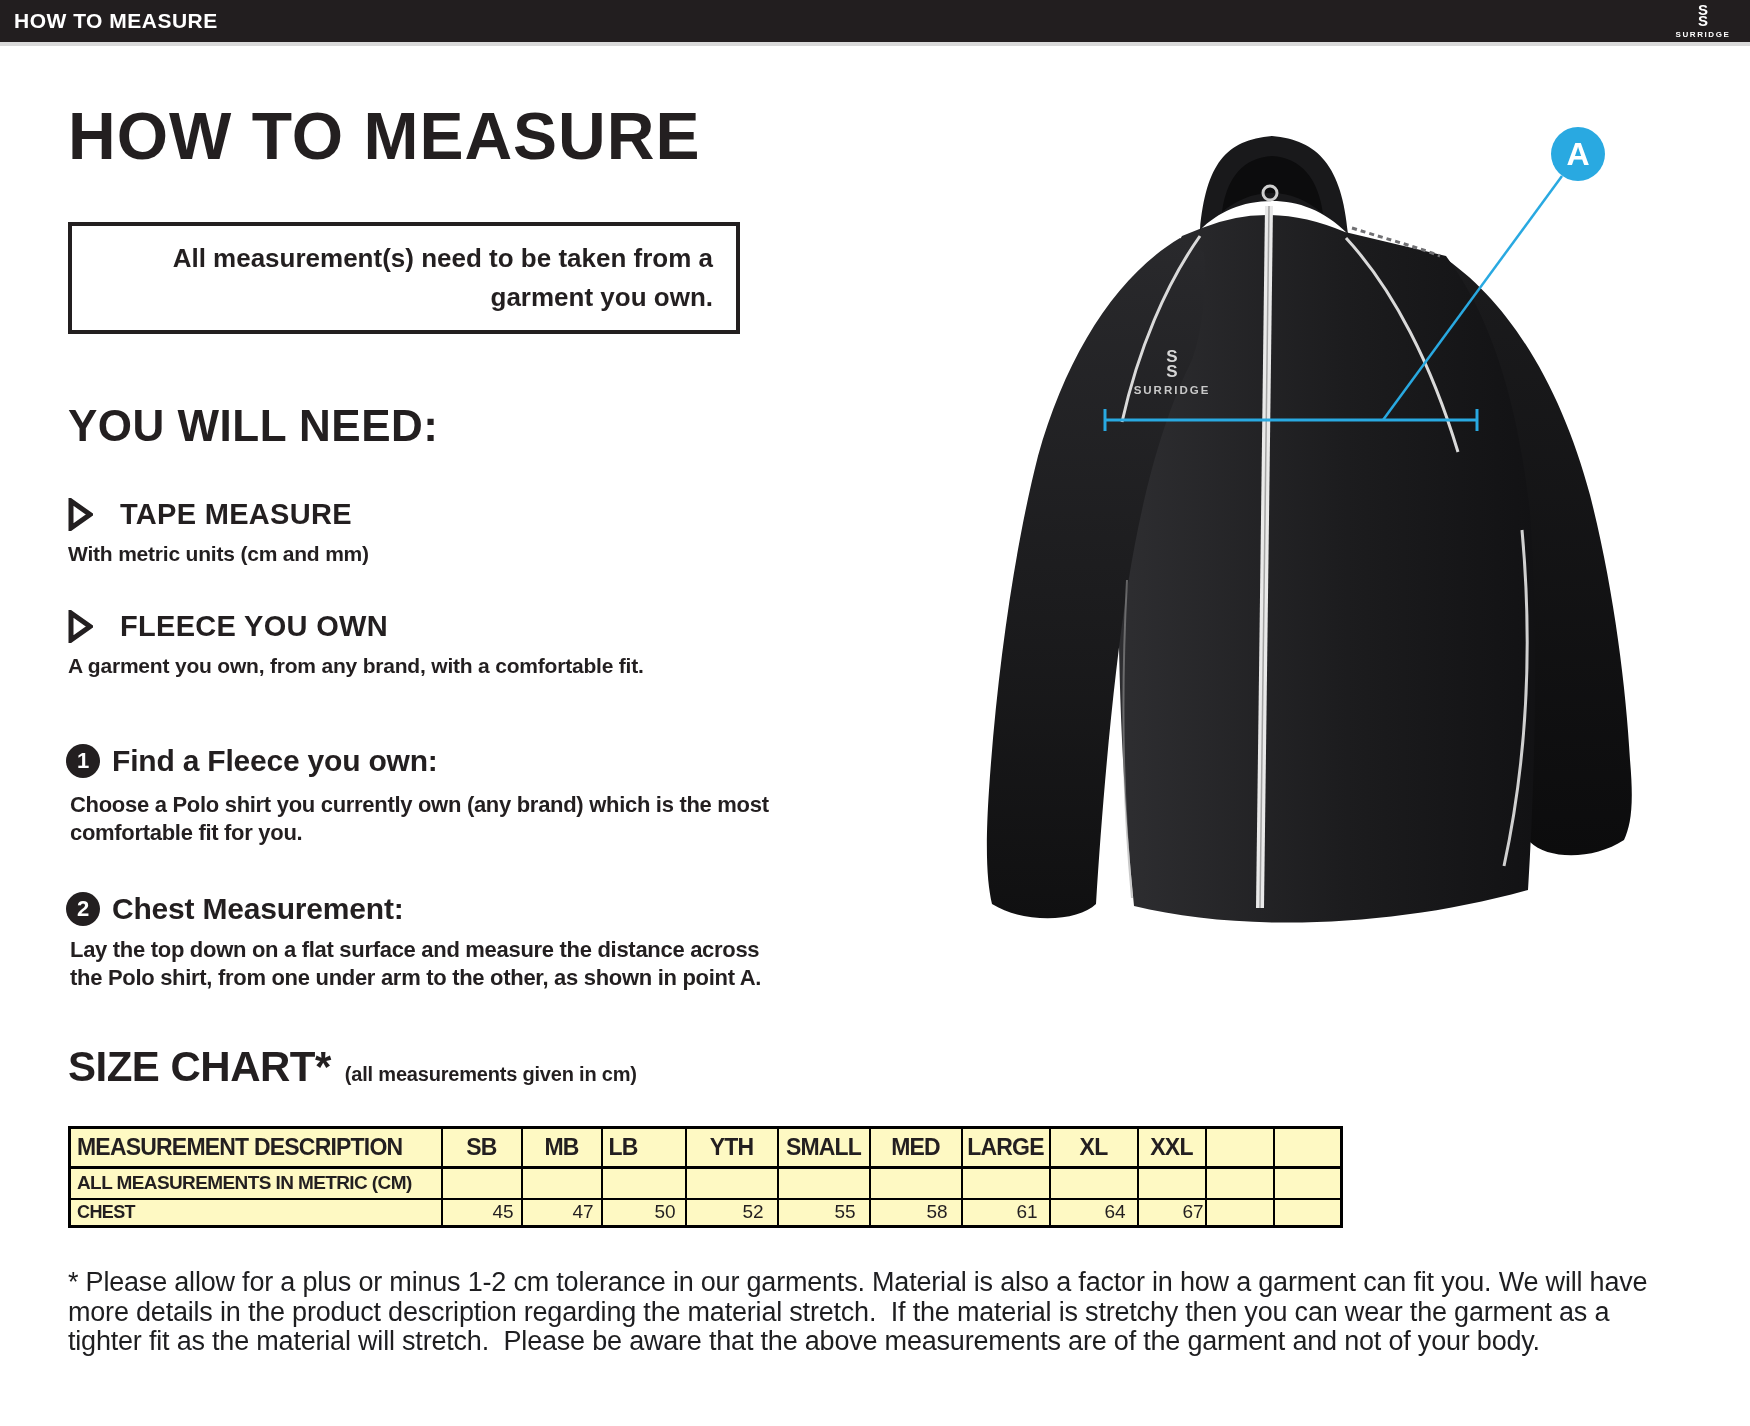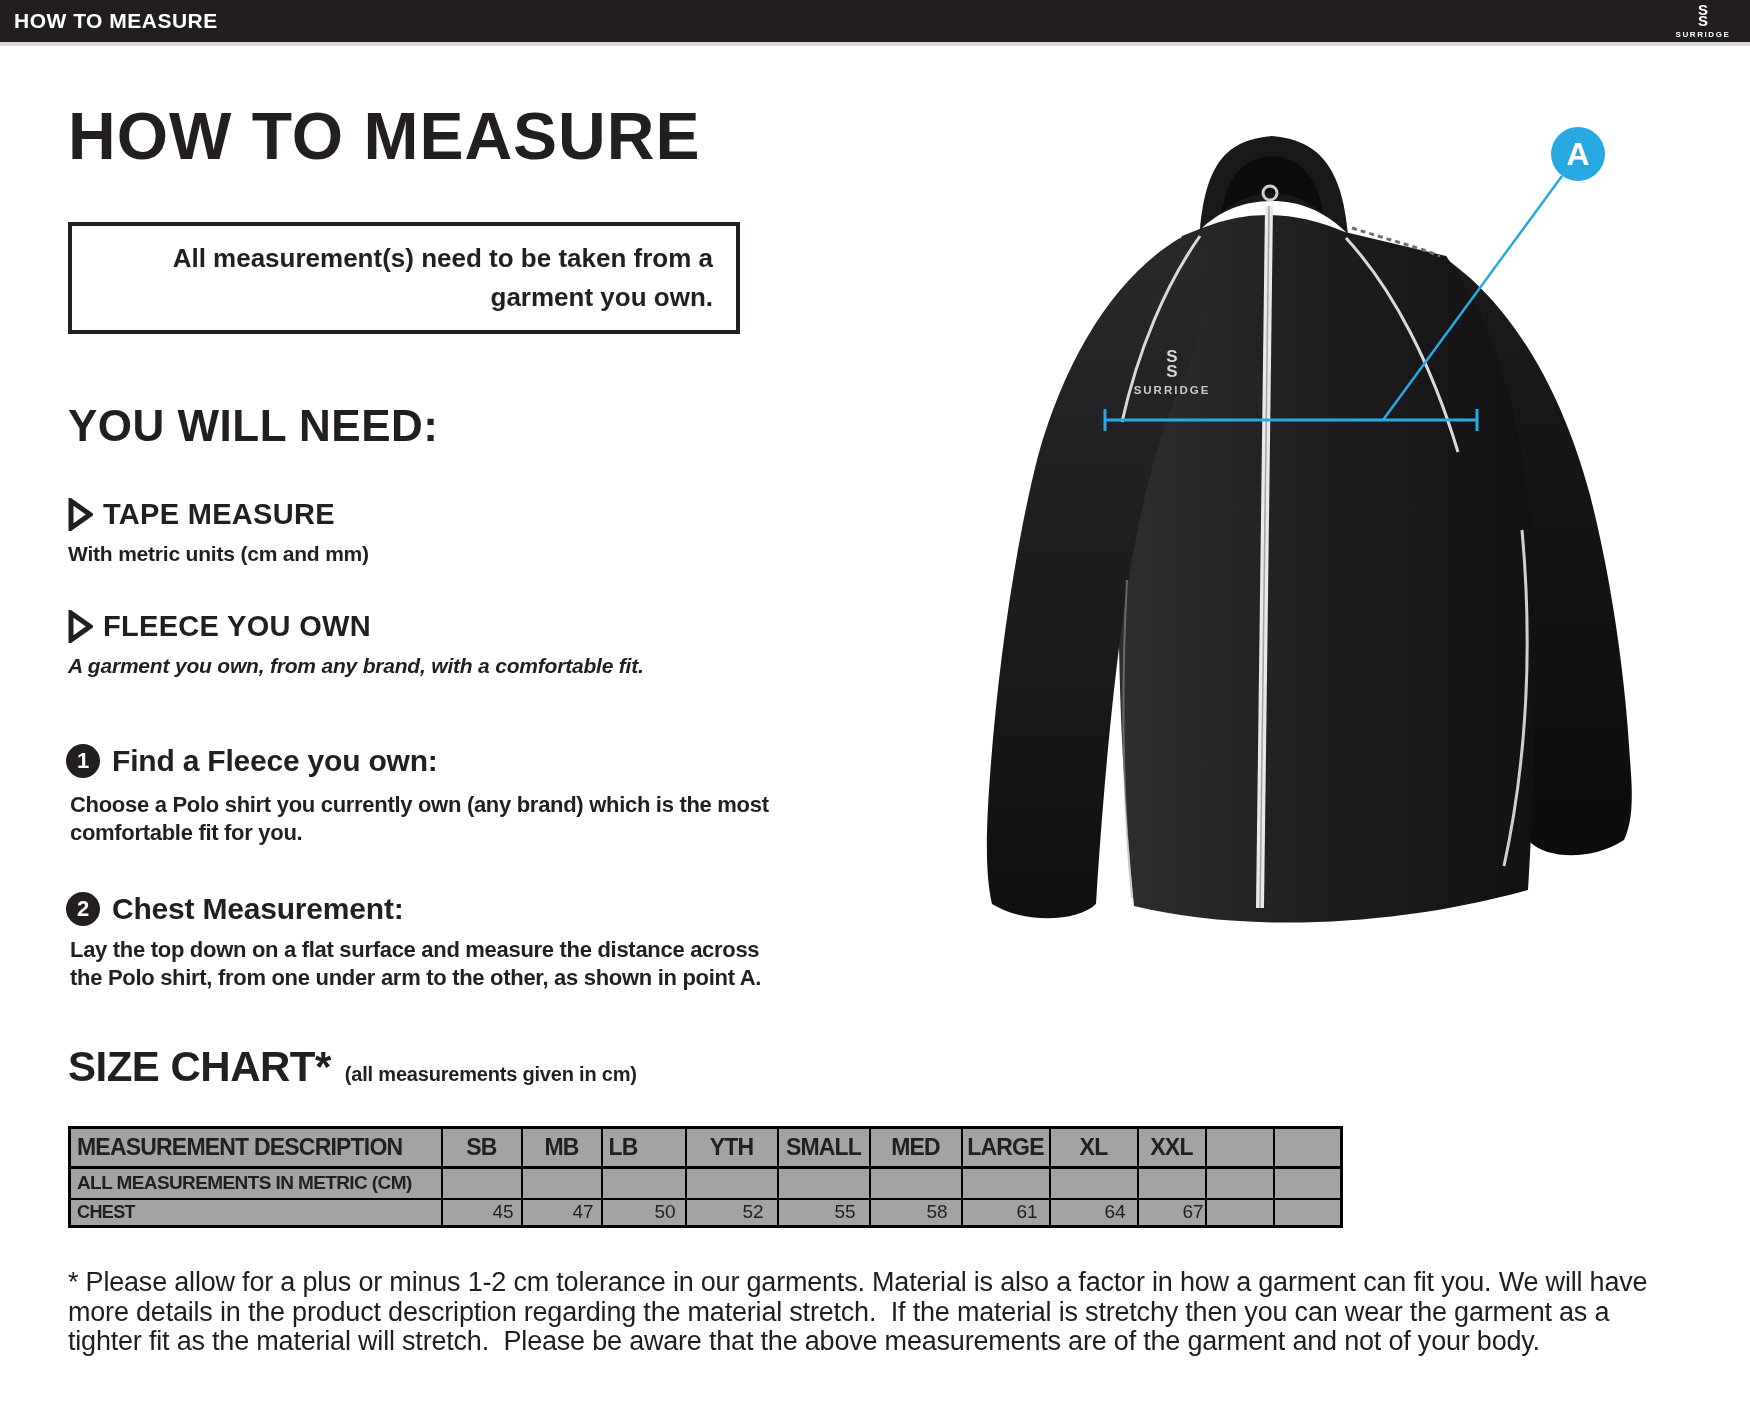--- a/index.html
+++ b/index.html
@@ -15,38 +15,38 @@
 
   
   .h1{position:absolute;left:68px;top:103px;font-size:66px;font-weight:bold;letter-spacing:1px;line-height:1;}
   .notice{position:absolute;left:68px;top:222px;width:672px;box-sizing:border-box;
           border:4px solid #231f20;padding:13px 23px;font-size:26px;font-weight:bold;line-height:39px;}
   .notice span{display:block;white-space:pre;text-align:right;}
 
   .ywn{position:absolute;left:68px;top:404px;font-size:44px;font-weight:bold;letter-spacing:.5px;line-height:1;}
 
   .need{position:absolute;left:68px;}
-  .need-head{display:flex;align-items:center;gap:10px;}
+  .need-head{display:flex;align-items:center;gap:27px;}
   .need-label{font-size:29px;font-weight:bold;letter-spacing:.3px;line-height:1;}
   .need-desc{position:absolute;left:68px;font-size:21px;font-weight:bold;letter-spacing:-.2px;line-height:1.2;white-space:pre;}
 
   .step-head{position:absolute;left:66px;display:flex;align-items:center;gap:12px;}
   .badge{width:34px;height:34px;border-radius:50%;background:#231f20;color:#fff;
          display:flex;align-items:center;justify-content:center;font-size:22px;font-weight:bold;flex:0 0 auto;}
   .step-title{font-size:30px;font-weight:bold;letter-spacing:-.2px;line-height:1;}
   .step-para{position:absolute;left:70px;font-size:22px;font-weight:bold;letter-spacing:-.3px;line-height:28px;}
   .step-para span{display:block;white-space:pre;}
 
   .sc-head{position:absolute;left:68px;top:1046px;display:flex;align-items:baseline;gap:14px;}
   .sc-title{font-size:42px;font-weight:bold;letter-spacing:-.5px;line-height:1;}
   .sc-sub{font-size:20px;font-weight:bold;letter-spacing:-.2px;}
 
   
   .size-table{position:absolute;left:68px;top:1126px;border-collapse:collapse;table-layout:fixed;
-              width:1272px;background:#a3a3a3;}
+              width:1272px;background:#fef9c3;}
   .size-table td,.size-table th{border:2px solid #000;box-sizing:border-box;overflow:hidden;white-space:nowrap;}
   .size-table{border:3px solid #000;}
   .size-table .hrow th{height:40px;font-size:23px;font-weight:bold;letter-spacing:-.8px;
                        text-align:center;border-bottom:3px solid #000;padding:0 2px;}
   .size-table .hrow th.al{text-align:left;padding-left:6px;}
   .size-table .r2 td{height:31px;font-size:19px;font-weight:bold;letter-spacing:-.6px;text-align:left;padding-left:6px;}
   .size-table .r3 td{height:28px;font-size:19px;text-align:center;padding-left:44px;}
   .size-table .r3 td.al{text-align:left;padding-left:6px;font-weight:bold;letter-spacing:-.6px;font-size:18px;}
 
   .footnote{position:absolute;left:68px;top:1268px;font-size:27px;line-height:29.5px;
@@ -93,21 +93,21 @@
   <div class="need-desc" style="top:541px;">With metric units (cm and mm)</div>
 
   <div class="need" style="top:610px;">
     <div class="need-head">
       <svg class="tri" width="25" height="33" viewBox="0 0 25 33">
         <path d="M3,3 L22,16.5 L3,30 Z" fill="none" stroke="#231f20" stroke-width="5" stroke-linejoin="miter"></path>
       </svg>
       <div class="need-label">FLEECE YOU OWN</div>
     </div>
   </div>
-  <div class="need-desc" style="top:653px;font-style:italic;">A garment you own, from any brand, with a comfortable fit.</div>
+  <div class="need-desc" style="top:653px;">A garment you own, from any brand, with a comfortable fit.</div>
 
   <div class="step-head" style="top:744px;">
     <div class="badge">1</div>
     <div class="step-title">Find a Fleece you own:</div>
   </div>
   <div class="step-para" style="top:791px;">
     <span>Choose a Polo shirt you currently own (any brand) which is the most</span>
     <span>comfortable fit for you.</span>
   </div>
 

